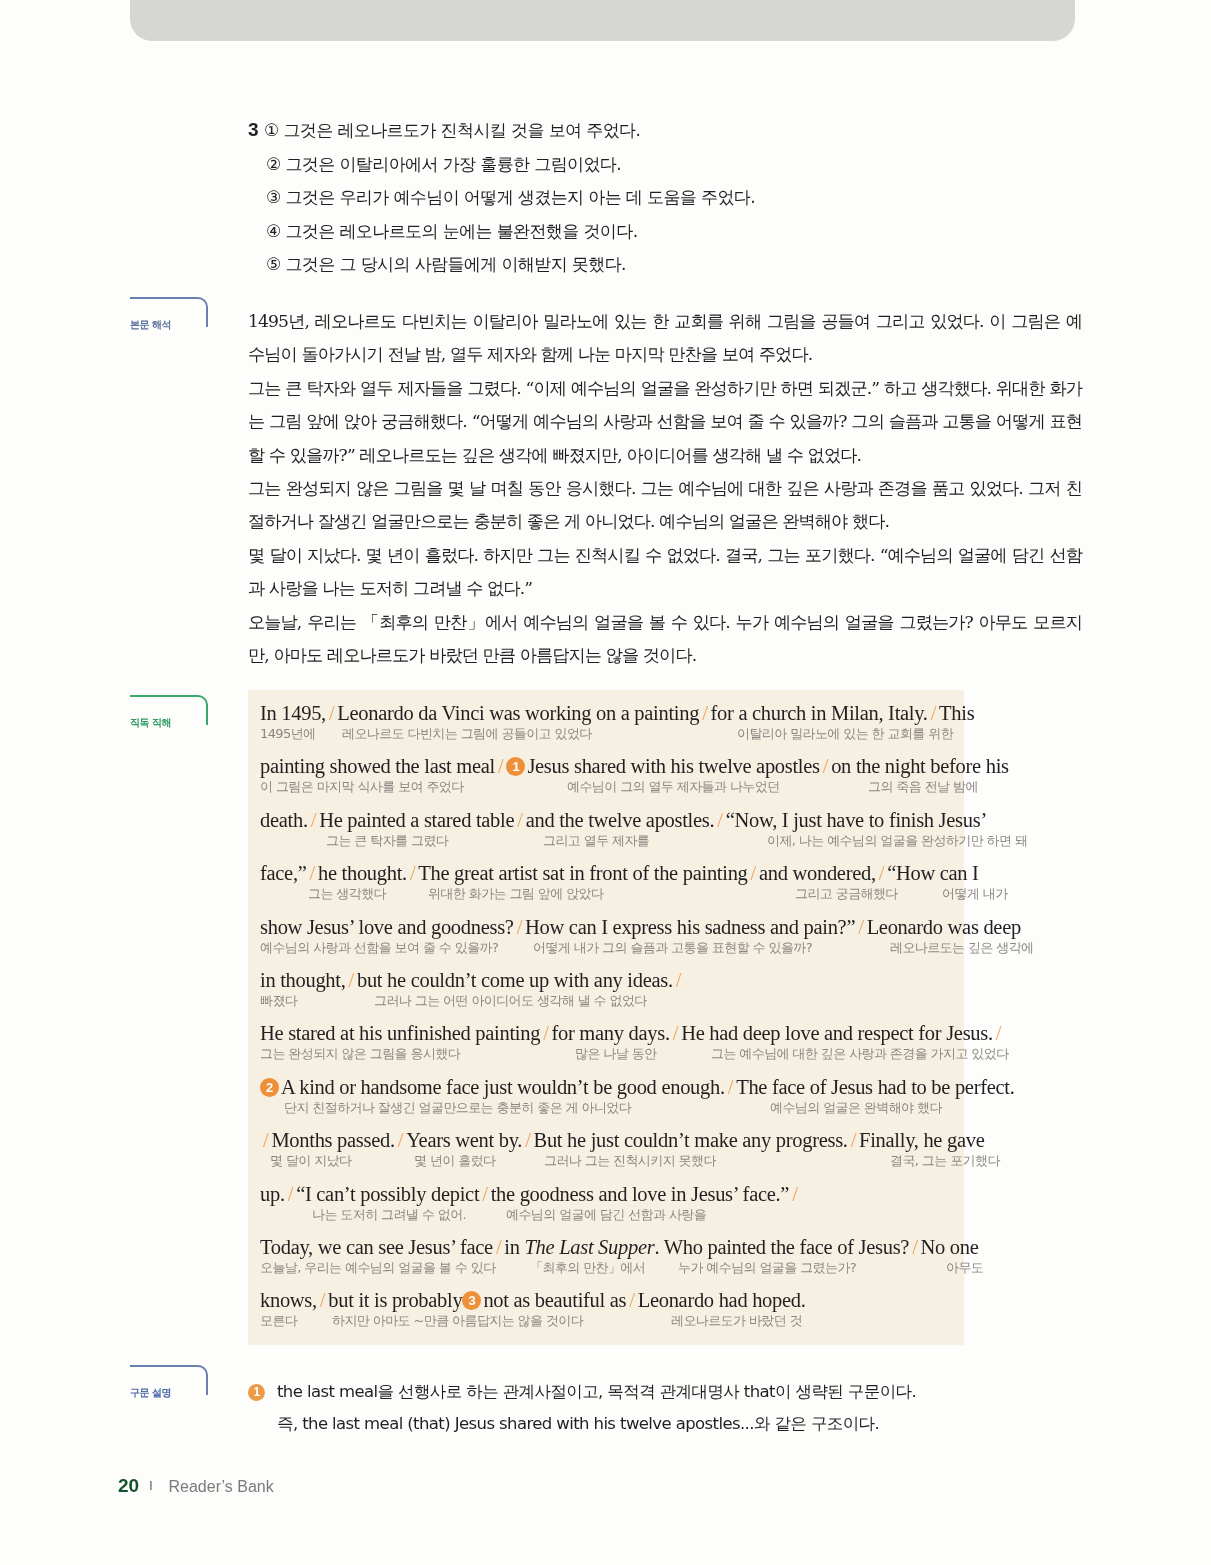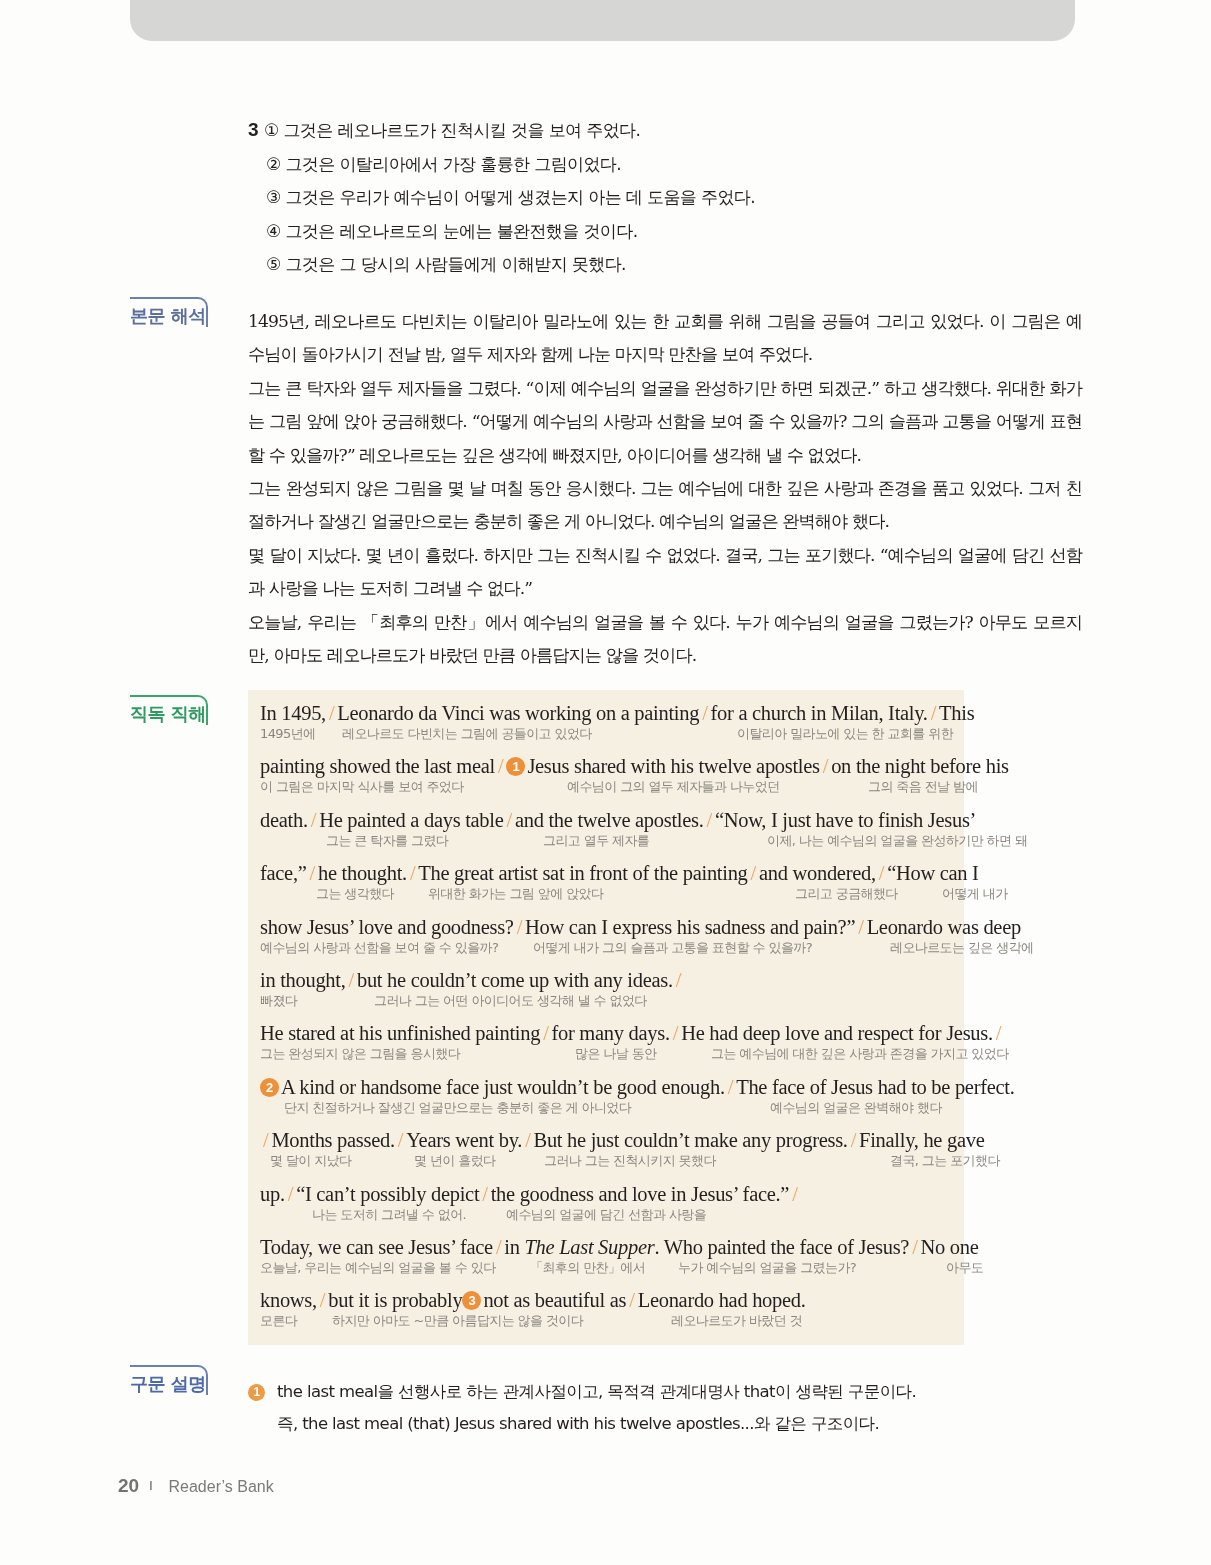--- a/index.html
+++ b/index.html
@@ -6,21 +6,21 @@
   html, body { width: 1211px; height: 1565px; background: #fdfdfb; }
   body { position: relative; font-family: "DejaVu Sans", "Liberation Sans", sans-serif; color: #231f20; overflow: hidden; }
 
   .top-bar { position: absolute; left: 130px; top: 0; width: 945px; height: 41px; background: #d6d6d4; border-radius: 0 0 22px 22px; }
 
   .answers { position: absolute; left: 248px; top: 116px; }
   .answers .row { height: 33.5px; font-size: 17px; line-height: 28px; letter-spacing: -0.6px; white-space: nowrap; }
   .answers .qnum { font-weight: bold; font-family: "Liberation Sans", sans-serif; font-size: 19px; margin-right: 6px; }
   .answers .indent { padding-left: 18px; }
 
-  .section-tab { position: absolute; left: 130px; width: 78px; height: 30px; border-top: 2px solid; border-right: 2px solid; border-top-right-radius: 10px; font-weight: bold; font-size: 18px; letter-spacing: -0.5px; padding-top: 5px; }
+  .section-tab { position: absolute; left: 130px; width: 78px; height: 30px; border-top: 2px solid; border-right: 2px solid; border-top-right-radius: 10px; font-weight: bold; font-size: 10px; letter-spacing: -0.5px; padding-top: 19px; }
   .tab-blue { color: #5b6f9c; border-color: #6a80b0; }
   .tab-green { color: #2f9a63; border-color: #3aa66c; }
   .tab-blue2 { color: #4d6aa8; border-color: #6a80b0; }
 
   .translation { position: absolute; left: 248px; top: 305px; width: 834px; font-family: "DejaVu Serif", "Liberation Serif", serif; font-size: 17.2px; line-height: 33.4px; letter-spacing: -0.9px; color: #231f20; text-align: justify; }
   .translation p { margin: 0; }
 
   .reading-box { position: absolute; left: 248px; top: 690px; width: 716px; height: 655px; background: #f6f0e2; padding: 10px 12px 0 12px; }
   .line { height: 53.4px; position: relative; }
   .en { font-family: "Liberation Serif", "DejaVu Serif", serif; font-size: 20.5px; line-height: 26px; color: #231f20; white-space: nowrap; letter-spacing: -0.3px; }
@@ -28,21 +28,21 @@
   .ko span { position: absolute; font-family: "DejaVu Sans", sans-serif; font-size: 13px; color: #8a8580; white-space: nowrap; letter-spacing: -0.6px; }
   .sl { color: #f0a35a; margin: 0 3px; }
   .badge { display: inline-block; width: 19px; height: 19px; border-radius: 50%; background: #ee8f3a; color: #fff; font-family: "Liberation Sans", sans-serif; font-size: 13px; font-weight: bold; text-align: center; line-height: 19px; vertical-align: 2px; margin-right: 2px; }
   .it { font-style: italic; }
 
   .grammar { position: absolute; left: 248px; top: 1376px; font-size: 16.5px; line-height: 32px; letter-spacing: -0.6px; white-space: nowrap; }
   .grammar .gbadge { display: inline-block; width: 17px; height: 17px; border-radius: 50%; background: #ee9b48; color: #fff; font-family: "Liberation Sans", sans-serif; font-size: 12px; font-weight: bold; text-align: center; line-height: 17px; vertical-align: 1px; margin-right: 12px; }
   .grammar .cont { padding-left: 29px; }
 
   .footer { position: absolute; left: 118px; top: 1475px; font-family: "Liberation Sans", sans-serif; white-space: nowrap; }
-  .footer .pnum { font-weight: bold; font-size: 19px; color: #737373; }
+  .footer .pnum { font-weight: bold; font-size: 19px; color: #14532d; }
   .footer .sep { color: #555; font-size: 12px; margin: 0 16px 0 10px; vertical-align: 2px; }
   .footer .book { color: #7a7a7a; font-size: 16px; }
 </style>
 </head>
 <body>
 
 <div class="top-bar"></div>
 
 <div class="answers">
   <div class="row">
@@ -75,31 +75,31 @@
     </div>
     <div class="line">
       <div class="en"><span>painting showed the last meal</span><span class="sl">/</span><span class="badge">1</span><span>Jesus shared with his twelve apostles</span><span class="sl">/</span><span>on the night before his</span></div>
       <div class="ko">
         <span style="left: 0px;">이 그림은 마지막 식사를 보여 주었다</span>
         <span style="left: 307px;">예수님이 그의 열두 제자들과 나누었던</span>
         <span style="left: 608px;">그의 죽음 전날 밤에</span>
       </div>
     </div>
     <div class="line">
-      <div class="en"><span>death.</span><span class="sl">/</span><span>He painted a days table</span><span class="sl">/</span><span>and the twelve apostles.</span><span class="sl">/</span><span>“Now, I just have to finish Jesus’</span></div>
+      <div class="en"><span>death.</span><span class="sl">/</span><span>He painted a stared table</span><span class="sl">/</span><span>and the twelve apostles.</span><span class="sl">/</span><span>“Now, I just have to finish Jesus’</span></div>
       <div class="ko">
         <span style="left: 66px;">그는 큰 탁자를 그렸다</span>
         <span style="left: 283px;">그리고 열두 제자를</span>
         <span style="left: 507px;">이제, 나는 예수님의 얼굴을 완성하기만 하면 돼</span>
       </div>
     </div>
     <div class="line">
       <div class="en"><span>face,”</span><span class="sl">/</span><span>he thought.</span><span class="sl">/</span><span>The great artist sat in front of the painting</span><span class="sl">/</span><span>and wondered,</span><span class="sl">/</span><span>“How can I</span></div>
       <div class="ko">
-        <span style="left: 56px;">그는 생각했다</span>
+        <span style="left: 48px;">그는 생각했다</span>
         <span style="left: 168px;">위대한 화가는 그림 앞에 앉았다</span>
         <span style="left: 535px;">그리고 궁금해했다</span>
         <span style="left: 682px;">어떻게 내가</span>
       </div>
     </div>
     <div class="line">
       <div class="en"><span>show Jesus’ love and goodness?</span><span class="sl">/</span><span>How can I express his sadness and pain?”</span><span class="sl">/</span><span>Leonardo was deep</span></div>
       <div class="ko">
         <span style="left: 0px;">예수님의 사랑과 선함을 보여 줄 수 있을까?</span>
         <span style="left: 273px;">어떻게 내가 그의 슬픔과 고통을 표현할 수 있을까?</span>

